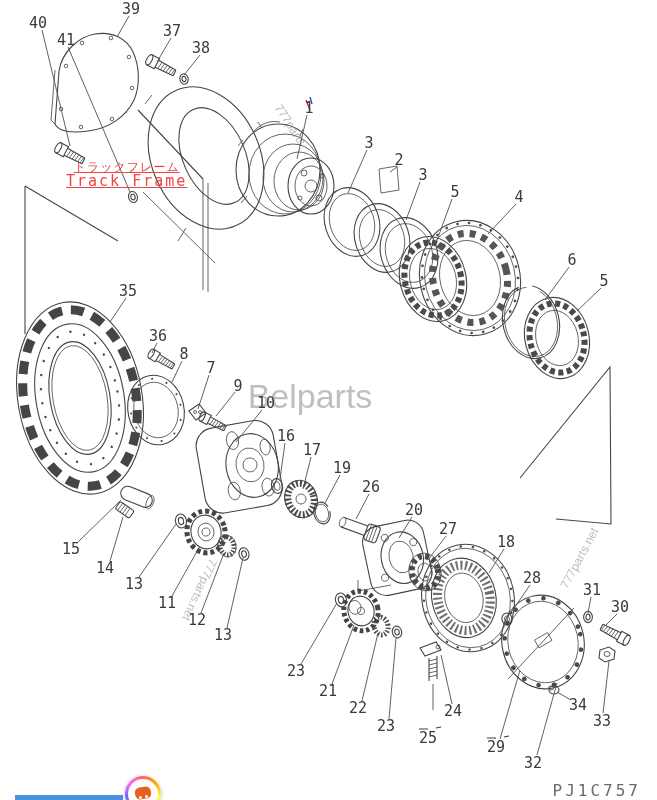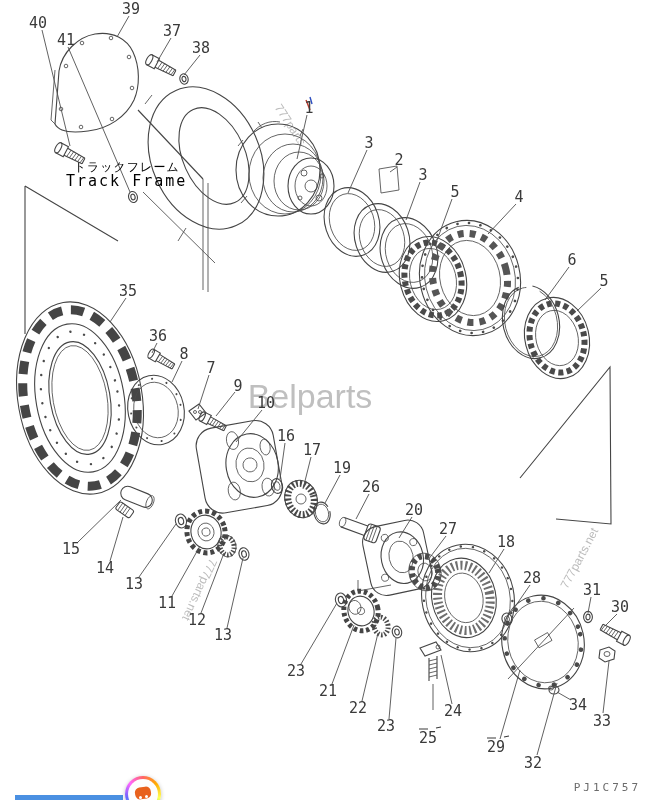--- a/index.html
+++ b/index.html
@@ -4,26 +4,26 @@
 <style>
   html,body{margin:0;padding:0;background:#fff;font-family:"Liberation Sans",sans-serif;}
   .stage{position:relative;width:657px;height:800px;background:#ffffff;overflow:hidden;}
   svg{position:absolute;left:0;top:0;}
   svg *{vector-effect:non-scaling-stroke;}
   .ln{fill:none;stroke:#454545;stroke-width:1.1;}
   .thin{fill:none;stroke:#4a4a4a;stroke-width:0.85;}
   .leader{fill:none;stroke:#4f4f4f;stroke-width:0.9;}
   .callout{font-family:"DejaVu Sans Mono",monospace;font-size:15px;fill:#3a3a3a;}
   .wm{font-family:"Liberation Sans",sans-serif;fill:#b5b5b5;}
-  .title-block{position:absolute;left:66px;top:160px;color:#000000;
-    font-family:"DejaVu Sans Mono",monospace;text-align:center;line-height:14px;}
+  .title-block{position:absolute;left:66px;top:160px;color:#ef4444;
+    font-family:"DejaVu Sans Mono",monospace;text-align:center;line-height:14px;text-decoration:underline;}
   .title-jp{font-size:12px;letter-spacing:1px;}
   .title-en{font-size:15px;letter-spacing:2px;}
   .code{position:absolute;right:16px;top:781px;color:#6b6b6b;
-    font-family:"DejaVu Sans Mono",monospace;font-size:11px;letter-spacing:3px;}
+    font-family:"DejaVu Sans Mono",monospace;font-size:16px;letter-spacing:3px;}
   .accent-bar{position:absolute;left:15px;top:795px;width:108px;height:6px;background:#4a90e2;}
   .launcher{position:absolute;left:125px;top:776px;width:36px;height:36px;border-radius:50%;
     background:conic-gradient(#f66,#fa0,#ff5,#6e6,#6ef,#66f,#f6f,#f66);
     box-shadow:0 1px 4px rgba(0,0,0,.25);}
   .launcher .inner{position:absolute;left:3px;top:3px;width:30px;height:30px;border-radius:50%;
     background:#fdfdfd;}
   .launcher .blob{position:absolute;left:10px;top:11px;width:16px;height:12px;border-radius:5px;
     background:#e8611c;transform:rotate(-8deg);}
   .launcher .dot{position:absolute;width:3px;height:3px;border-radius:50%;background:#fff;}
 </style>

